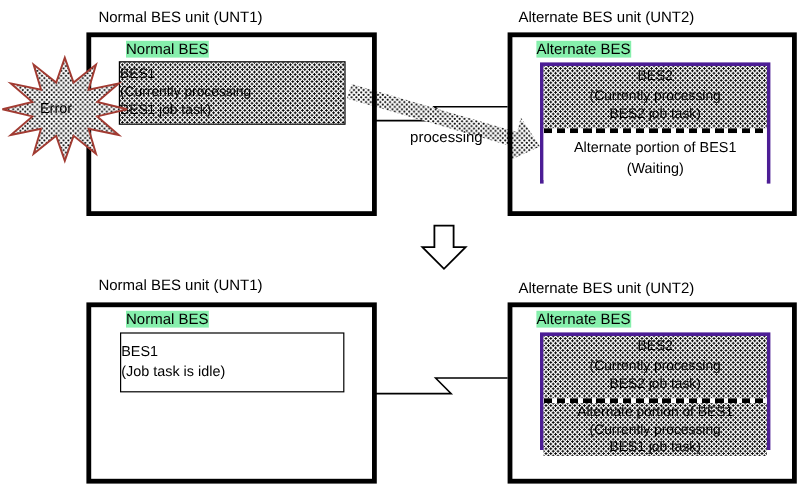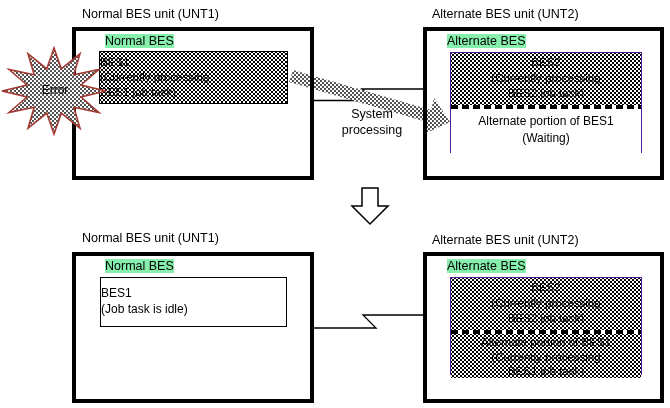--- a/index.html
+++ b/index.html
@@ -42,42 +42,42 @@
   }
   .proc-box {
     position:absolute; border:1px solid #000; box-sizing:border-box;
     font-size:11.5px; line-height:15px;
   }
   #bes1-top   { left:23px; top:20px; width:189px; height:53px; padding-top:3px; }
   #bes1-bottom{ left:24px; top:21px; width:187px; height:50px; padding-top:7px;
                 font-size:12px; line-height:16px; background:#fff; }
 
   .stack {
-    position:absolute; border:1px solid #4c1d95; box-sizing:border-box;
+    position:absolute; border:3px solid #4c1d95; box-sizing:border-box;
     text-align:center; font-size:11.5px;
   }
   #stack-top    { left:23px; top:21px; width:192px; height:101px; }
   #stack-bottom { left:23px; top:21px; width:192px; height:98px;  }
   .seg { overflow:hidden; }
   #stack-top .seg-a    { height:50px; line-height:15.5px; padding-top:2px; }
   #stack-top .seg-b    { height:43px; line-height:17px; padding-top:4px; font-size:12px; background:#fff; }
   #stack-bottom .seg-a { height:50px; line-height:15.5px; padding-top:2px; }
   #stack-bottom .seg-b { height:43px; line-height:14.5px; padding-top:1px; }
   .divider {
     height:4px;
     background:repeating-linear-gradient(90deg, #000 0, #000 7px, #fff 7px, #fff 11px);
   }
 
   #switchover-label {
     position:absolute; left:322px; top:106px; width:100px; z-index:2;
     text-align:center; font-size:12.5px; line-height:16px;
   }
   #error-label {
-    position:absolute; left:30px; top:83px; width:50px; z-index:4;
-    text-align:center; font-size:12px;
+    position:absolute; left:30px; top:83px; width:30px; z-index:4;
+    text-align:right; font-size:12px;
   }
 </style>
 </head>
 <body>
 
 <div id="canvas">
 
   <svg id="svg-under" class="svg-layer" viewBox="0 0 670 408">
     <defs>
       <pattern id="dotp" width="4" height="4" patternUnits="userSpaceOnUse">
@@ -112,21 +112,20 @@
       </div>
       <div class="divider"></div>
       <div class="seg seg-b">
         <div>Alternate portion of BES1</div>
         <div>(Waiting)</div>
       </div>
     </div>
   </div>
 
   <div id="switchover-label">
-    <div>System</div>
     <div>processing</div>
   </div>
 
   <div class="unit-title" id="title-bottom-left">Normal BES unit (UNT1)</div>
   <div class="unit-box" id="box-bottom-left">
     <div class="inner-label">Normal BES</div>
     <div class="proc-box" id="bes1-bottom">
       <div>BES1</div>
       <div>(Job task is idle)</div>
     </div>

